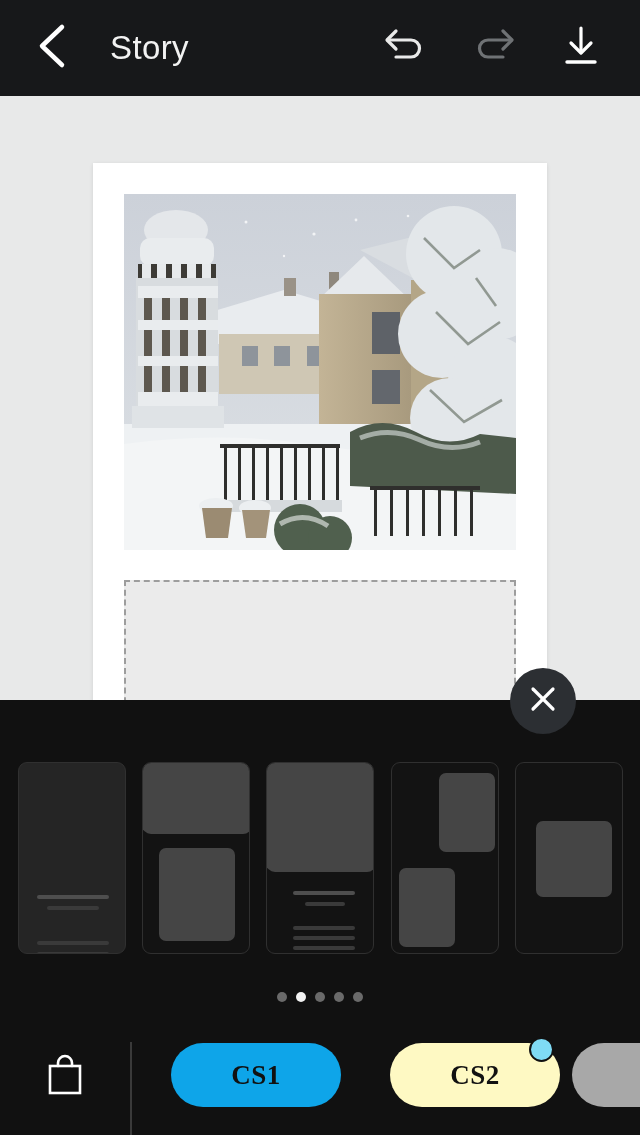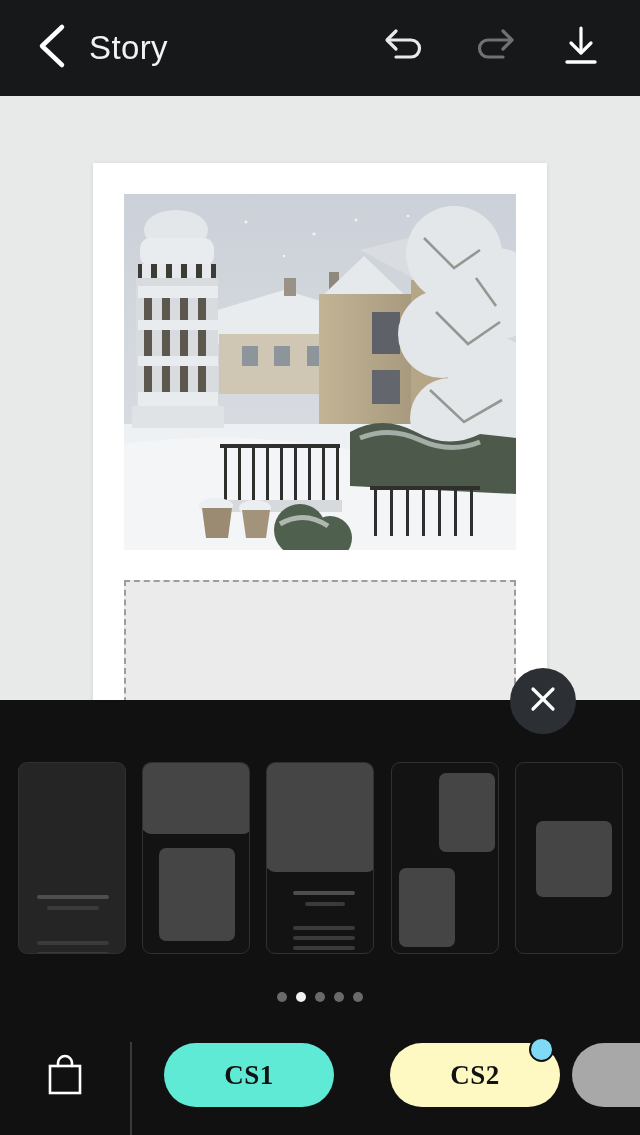--- a/index.html
+++ b/index.html
@@ -31,21 +31,21 @@
   }
   .back-btn {
     position: absolute;
     left: 24px; top: 20px;
     width: 56px; height: 56px;
     display: flex; align-items: center; justify-content: center;
     cursor: pointer;
   }
   .header-title {
     position: absolute;
-    left: 89px; top: 26px;
+    left: 110px; top: 26px;
     font-size: 33px;
     font-weight: 300;
     letter-spacing: 0.4px;
     color: #f2f2f2;
     line-height: 44px;
   }
   .hdr-icon {
     position: absolute;
     top: 20px;
     width: 56px; height: 56px;
@@ -199,21 +199,21 @@
     height: 64px;
     border-radius: 32px;
     display: flex; align-items: center; justify-content: center;
     font-family: "Liberation Serif", serif;
     font-size: 27px;
     font-weight: 700;
     color: #111111;
     letter-spacing: 0.5px;
     cursor: pointer;
   }
-  .pill.p1 { left: 9px;   width: 170px; background: #5eead4; }
+  .pill.p1 { left: 16px;   width: 170px; background: #0ea5e9; }
   .pill.p2 { left: 235px; width: 170px; background: #fef9c3; }
   .pill.p3 { left: 417px; width: 170px; background: #a8a8a8; }
   .badge {
     position: absolute;
     right: 6px; top: -6px;
     width: 25px; height: 25px;
     border-radius: 50%;
     border: 2px solid #111111;
   }
 </style>

